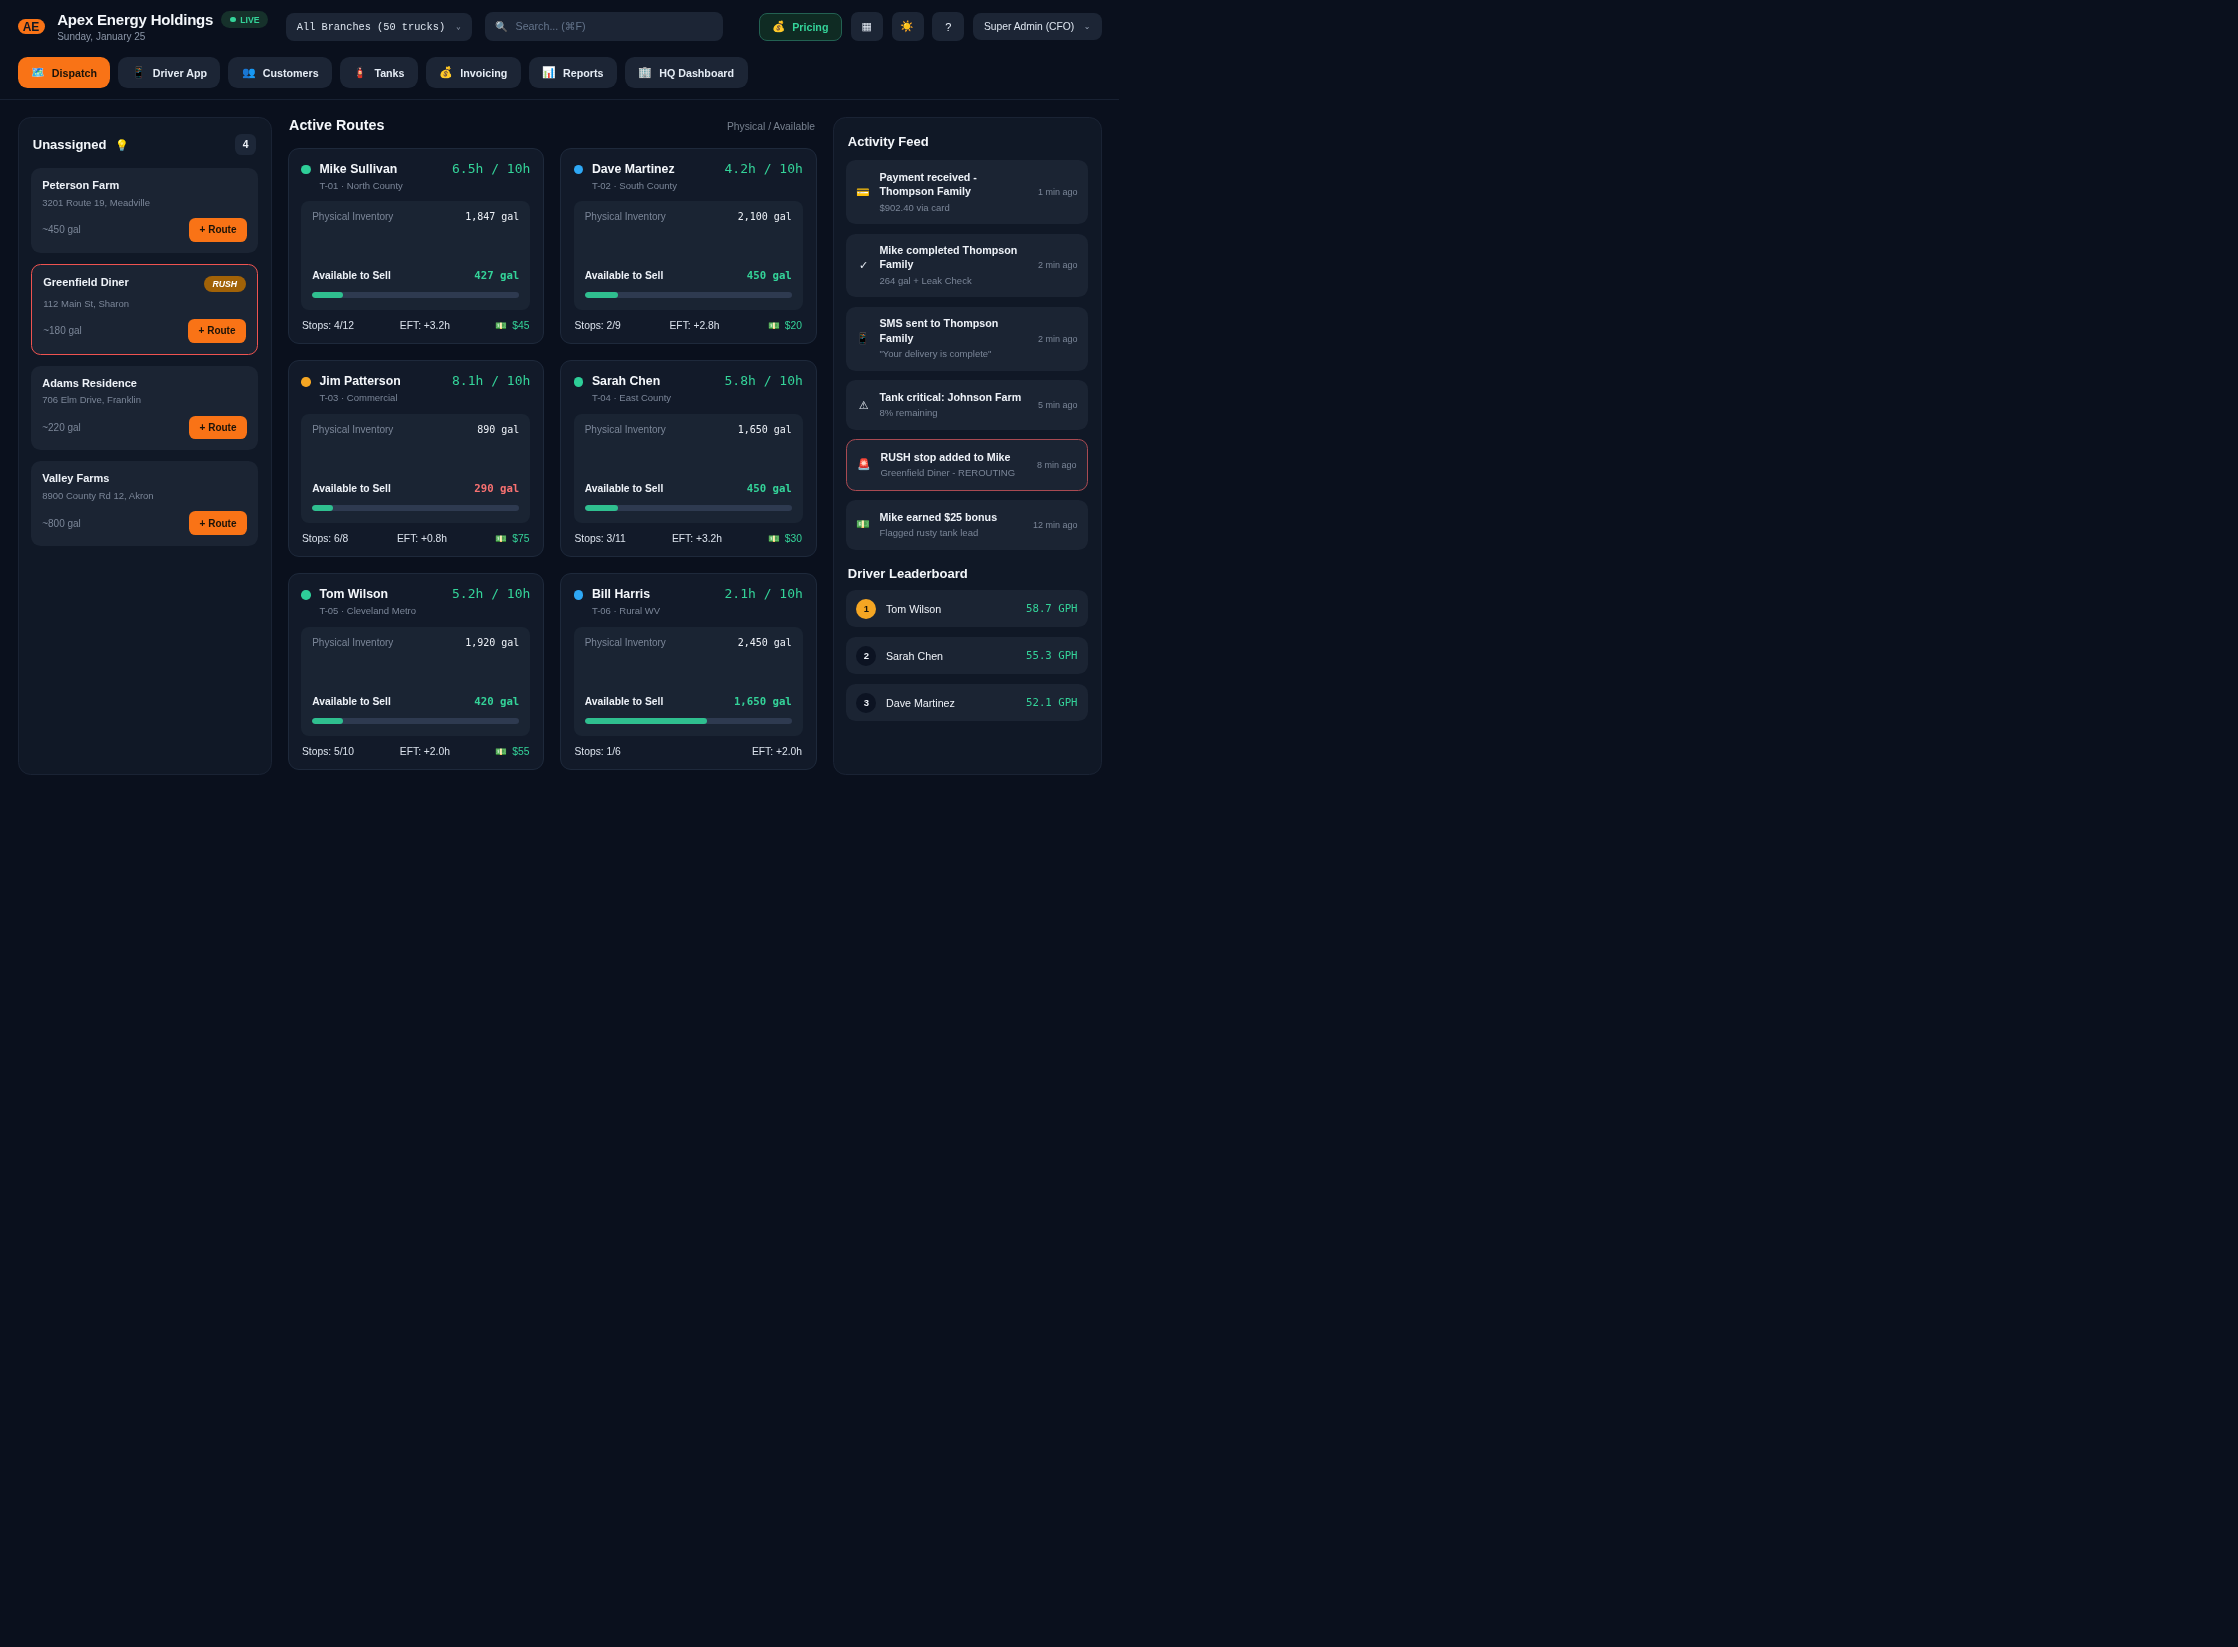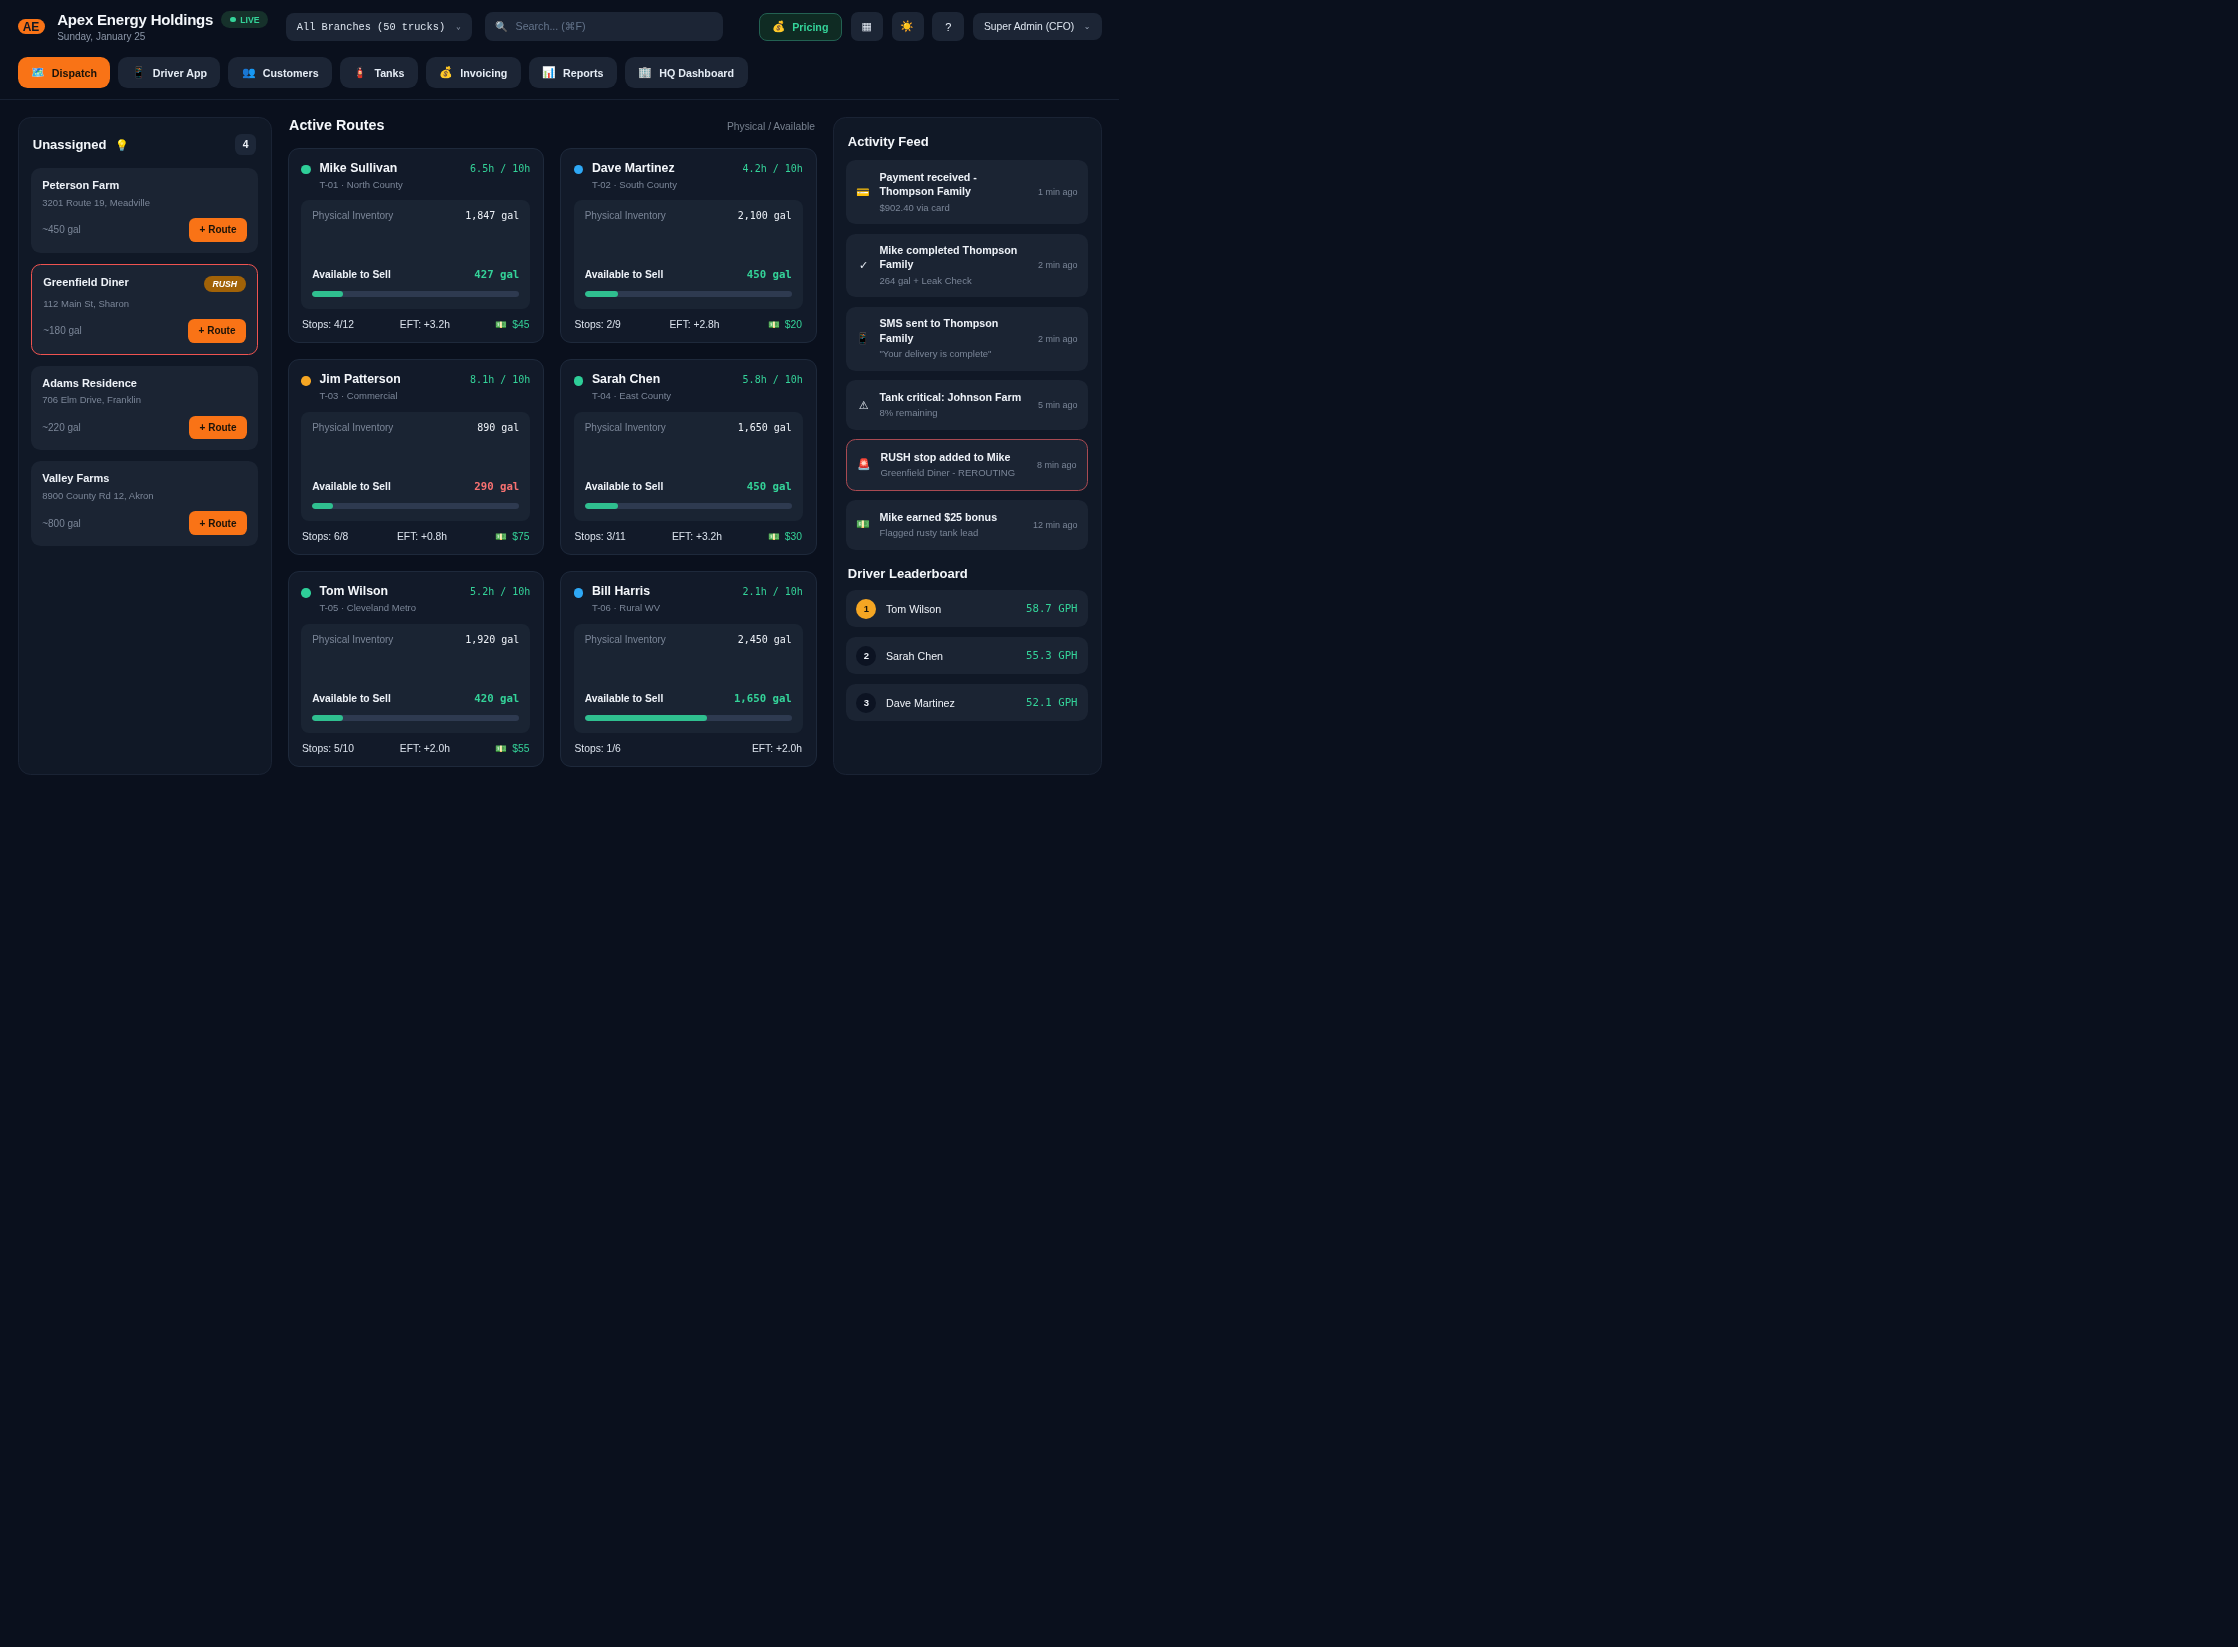--- a/index.html
+++ b/index.html
@@ -91,21 +91,21 @@
   .ar-head { display:flex; align-items:baseline; justify-content:space-between; padding:0 1.6px; }
   .ar-title { font-size:14.3px; font-weight:bold; color:#f4f7fb; }
   .ar-sub { font-size:10.3px; color:#77818f; }
   .routes-grid { display:grid; grid-template-columns:1fr 1fr; gap:16px; margin-top:14.3px; }
   .route-card { background:#121a29; border:0.8px solid #1e293b; border-radius:11px; padding:12px 12.7px; cursor:pointer; }
   .rc-head { display:flex; align-items:flex-start; gap:8.7px; }
   .dot { width:9.5px; height:9.5px; border-radius:50%; margin-top:4px; flex:0 0 auto; }
   .rc-names { flex:1; }
   .rc-top { display:flex; align-items:baseline; justify-content:space-between; }
   .rc-name { font-size:12.3px; font-weight:bold; color:#f4f7fb; }
-  .rc-hours { font-size:10px; color:#34d399; }
+  .rc-hours { font-size:13px; color:#34d399; }
   .rc-truck { font-size:9.5px; color:#7b8698; margin-top:4px; }
   .rc-panel { background:#1a2433; border-radius:8px; padding:10.3px 11px 12px 11px; margin-top:10.3px; }
   .rc-row { display:flex; align-items:baseline; justify-content:space-between; }
   .rc-row + .rc-row { margin-top:7.1px; }
   .lbl { font-size:10px; color:#7b8698; }
   .lbl-strong { font-size:10.3px; font-weight:bold; color:#eef2f8; }
   .val { font-size:10px; color:#eef2f8; }
   .val-avail { font-size:10.7px; font-weight:bold; color:#34d399;margin-top:40px; }
   .val-avail.danger { color:#f87171; }
   .bar { height:5.6px; border-radius:3.2px; background:#2e3a50; margin-top:10.3px; overflow:hidden; }

